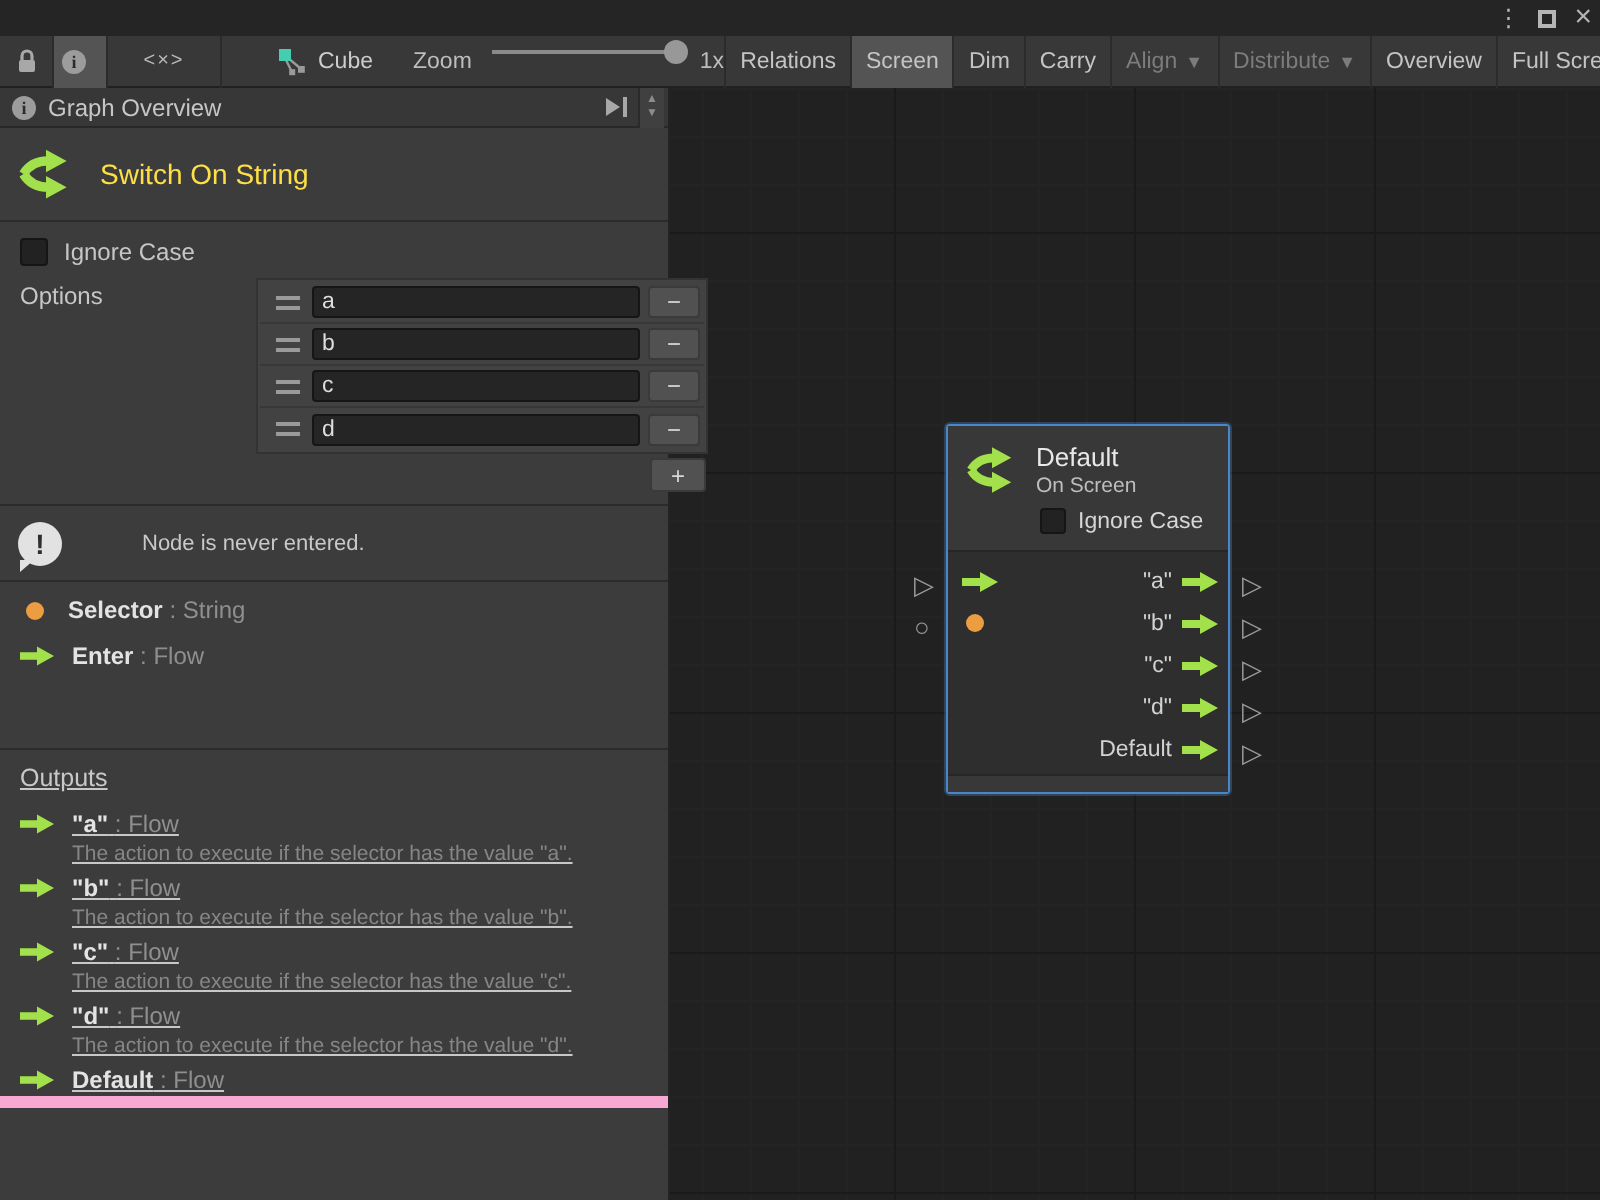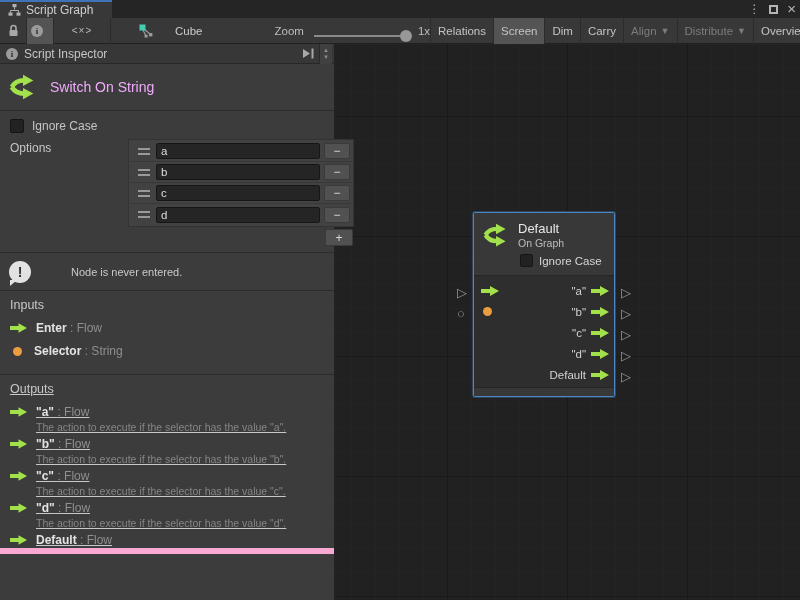--- a/index.html
+++ b/index.html
@@ -24,22 +24,22 @@
     position:absolute; left:0; top:18px; width:800px; height:26px; background:#383838;
     border-bottom:1px solid #202020; display:flex; align-items:center; font-size:11.5px;
   }
   .tbtn { height:26px; display:flex; align-items:center; justify-content:center; padding:0 7px; color:#c4c4c4; }
   .tbtn.active { background:#545454; }
   .tbtn.dim { color:#7c7c7c; }
   .tgroup { display:flex; height:26px; align-items:center; border-right:1px solid #2b2b2b; }
   .sep { width:1px; height:26px; background:#2b2b2b; }
   .icon-btn { width:26px; }
   .code-glyph { font-size:10px; letter-spacing:1px; color:#b8b8b8; }
-  .target { display:flex; align-items:center; gap:22px; margin-left:28px; color:#cccccc; }
-  .zoomctl { display:flex; align-items:flex-end; margin-left:72px; }
+  .target { display:flex; align-items:center; gap:6px; margin-left:28px; color:#cccccc; }
+  .zoomctl { display:flex; align-items:flex-start; margin-left:20px; }
   .zoom-label { color:#bdbdbd; margin-right:10px; }
   .zoom-track { position:relative; width:92px; height:2px; background:#8a8a8a; }
   .zoom-handle { position:absolute; right:-6px; top:-5px; width:12px; height:12px; border-radius:50%; background:#989898; }
   .zoom-value { margin-left:12px; color:#bdbdbd; }
   .tb-right { display:flex; margin-left:auto; height:26px; }
   .tb-right .tbtn { border-left:1px solid #2b2b2b; white-space:nowrap; }
   .caret { font-size:9px; margin-left:4px; }
   
   .canvas {
     position:absolute; left:335px; top:44px; width:465px; height:556px;
@@ -87,21 +87,21 @@
     margin-right:6px; flex:none; font-family:"Liberation Serif", serif;
   }
   .p-header .title { flex:1; }
   .dock { display:flex; align-items:center; margin-right:4px; }
   .scrollstub {
     width:13px; height:20px; background:#404040; border-left:1px solid #2a2a2a;
     display:flex; flex-direction:column; align-items:center; justify-content:center; gap:1px;
   }
   .scrollstub span { font-size:6px; color:#8d8d8d; line-height:6px; }
   .p-title { height:47px; border-bottom:1px solid #2b2b2b; display:flex; align-items:center; gap:12px; padding:0 8px; flex:none; }
-  .p-title .name { font-size:14px; color:#f0abfc; }
+  .p-title .name { font-size:14px; color:#fde047; }
   .p-props { height:142px; border-bottom:1px solid #2b2b2b; padding:8px 12px 0 10px; flex:none; }
   .prop-row { display:flex; align-items:center; gap:8px; margin-bottom:6px; }
   .prop-row .checkbox { width:14px; height:14px; }
   .prop-label { color:#c6c6c6; }
   .options-wrap { display:flex; align-items:flex-start; }
   .options-label { width:118px; flex:none; padding-top:2px; color:#c6c6c6; }
   .optlist { flex:1; background:#424242; border:1px solid #333; padding:1px; }
   .optrow { display:flex; align-items:center; height:21px; border-bottom:1px solid #383838; padding:0 2px; }
   .optrow:last-child { border-bottom:none; }
   .draghandle { width:12px; height:7px; border-top:2px solid #9a9a9a; border-bottom:2px solid #9a9a9a; margin:0 6px; flex:none; }
@@ -139,29 +139,20 @@
   .outdesc { font-size:10.5px; color:#868686; margin:2px 0 4px 26px; }
   .p-empty { flex:1; }
   .arrow-ic { flex:none; display:block; }
 </style>
 </head>
 <body>
 
 <div id="app">
 
   <div class="tabbar">
-    <div class="tab">
-      <svg width="13" height="12" viewBox="0 0 13 12">
-        <rect x="4.5" y="0" width="4" height="3.2" fill="#b0b0b0"></rect>
-        <rect x="0.5" y="8.5" width="4" height="3.2" fill="#b0b0b0"></rect>
-        <rect x="8.5" y="8.5" width="4" height="3.2" fill="#b0b0b0"></rect>
-        <path d="M6.5 3.2 v2.3 M2.5 8.5 v-2 h8 v2" stroke="#b0b0b0" stroke-width="1" fill="none"></path>
-      </svg>
-      <span>Script Graph</span>
-    </div>
     <div class="winctrl">
       <span class="glyph">⋮</span>
       <span class="maxbox"></span>
       <span class="glyph" style="font-size:15px;">×</span>
     </div>
   </div>
 
   <div class="toolbar">
     <div class="tgroup">
       <div class="tbtn icon-btn">
@@ -239,21 +230,21 @@
       <div class="node-head">
         <div class="node-title-row">
           <svg class="arrow-ic" width="28" height="28" viewBox="0 0 32 32">
             <path d="M4 16 C7 11 11 9 17 9" stroke="#a2e14b" stroke-width="5" fill="none"></path>
             <path d="M4 16 C7 21 11 23 17 23" stroke="#a2e14b" stroke-width="5" fill="none"></path>
             <polygon points="16,3 27,9 16,15" fill="#a2e14b"></polygon>
             <polygon points="16,17 27,23 16,29" fill="#a2e14b"></polygon>
           </svg>
           <div class="node-titles">
             <div class="t1">Default</div>
-            <div class="t2">On Graph</div>
+            <div class="t2">On Screen</div>
           </div>
         </div>
         <div class="node-ic-row">
           <span class="checkbox"></span>
           <span class="lbl">Ignore Case</span>
         </div>
       </div>
 
       <div class="node-body">
         <div class="port-row">
@@ -291,21 +282,21 @@
           </svg>
         </div>
       </div>
       <div class="node-footer"></div>
     </div>
   </div>
 
   <div class="panel">
     <div class="p-header">
       <span class="info-circle">i</span>
-      <span class="title">Script Inspector</span>
+      <span class="title">Graph Overview</span>
       <span class="dock">
         <svg width="13" height="11" viewBox="0 0 13 11">
           <polygon points="1,1 8,5.5 1,10" fill="#a8a8a8"></polygon>
           <rect x="9.5" y="0.5" width="2" height="10" fill="#a8a8a8"></rect>
         </svg>
       </span>
       <span class="scrollstub">
         <span>▲</span>
         <span>▼</span>
       </span>
@@ -357,32 +348,31 @@
         </div>
       </div>
     </div>
 
     <div class="p-warning">
       <span class="warnicon">!</span>
       <span class="warn-text">Node is never entered.</span>
     </div>
 
     <div class="p-inputs">
-      <div class="sec-heading">Inputs</div>
+      <div class="iorow">
+        <span class="dot"></span>
+        <span><span class="ioname">Selector</span>
+        <span class="iotype">: String</span></span>
+      </div>
       <div class="iorow">
         <svg class="arrow-ic" width="17" height="10" viewBox="0 0 18 10">
           <polygon points="0,3 9,3 9,0 18,5 9,10 9,7 0,7" fill="#a2e14b"></polygon>
         </svg>
         <span><span class="ioname">Enter</span>
         <span class="iotype">: Flow</span></span>
-      </div>
-      <div class="iorow">
-        <span class="dot"></span>
-        <span><span class="ioname">Selector</span>
-        <span class="iotype">: String</span></span>
       </div>
     </div>
 
     <div class="p-outputs">
       <div class="sec-heading">Outputs</div>
 
       <div class="outblock">
         <div class="iorow" style="margin-bottom:0;">
           <svg class="arrow-ic" width="17" height="10" viewBox="0 0 18 10">
               <polygon points="0,3 9,3 9,0 18,5 9,10 9,7 0,7" fill="#a2e14b"></polygon>

